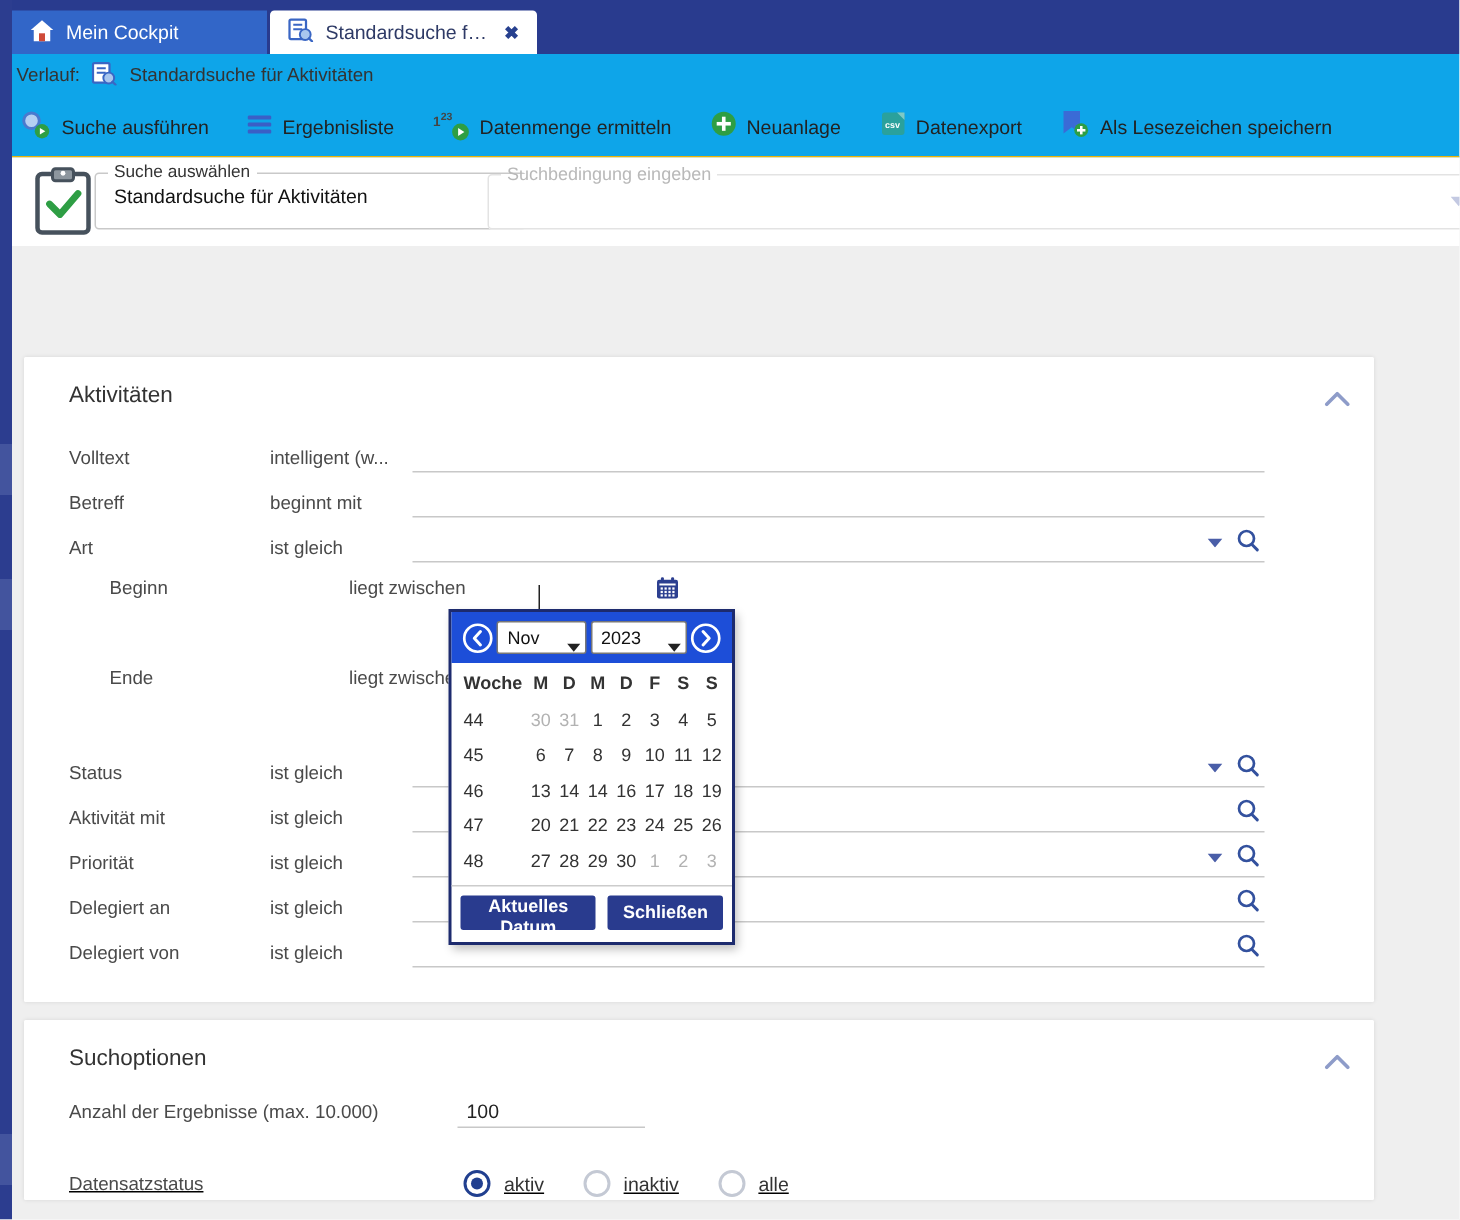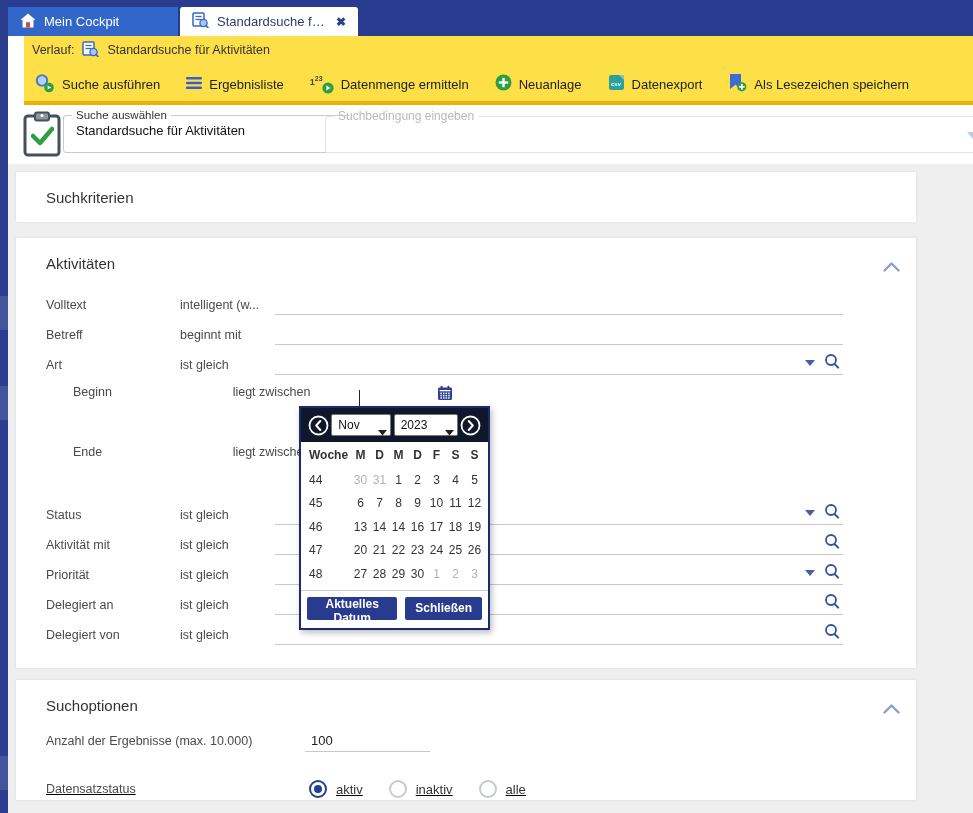--- a/index.html
+++ b/index.html
@@ -13,21 +13,21 @@
 
   
   .topbar { position: absolute; left: 8px; top: 0; right: 0; height: 36px; background: #293b8e; }
   .tab { position: absolute; top: 7px; height: 29px; display: flex; align-items: center; gap: 8px; padding: 0 12px; font-size: 13px; cursor: pointer; }
   .tab.cockpit { left: 0; width: 170px; background: #3266c8; color: #fff; }
   .tab.activetab { left: 172px; width: 178px; background: #fff; color: #2e3a66; border-radius: 3px 3px 0 0; }
   .tab.activetab .close-x { margin-left: auto; color: #27408f; font-size: 12px; font-weight: bold; cursor: pointer; }
   .tab-label { white-space: nowrap; overflow: hidden; text-overflow: ellipsis; }
 
   
-  .header-white { position: absolute; left: 24px; top: 36px; right: 0; height: 69px; background: #fde047; border-bottom: 4px solid #eab308; }
+  .header-white { position: absolute; left: 3px; top: 36px; right: 0; height: 69px; background: #0ea5e9; border-bottom: 1px solid #eab308; }
   .verlauf-row { position: absolute; left: 0; top: 0; right: 0; height: 28px; display: flex; align-items: center; gap: 8px; padding-left: 8px; font-size: 12.5px; color: #333; }
   .toolbar { position: absolute; left: 0; top: 28px; right: 0; height: 40px; display: flex; align-items: center; gap: 26px; padding-left: 10px; }
   .tb-item { display: flex; align-items: center; gap: 7px; font-size: 13px; color: #222; cursor: pointer; white-space: nowrap; }
   .icon-stack { position: relative; display: inline-block; }
   .num123 { font-size: 9px; font-weight: bold; color: #444; letter-spacing: 0; }
 
   
   .select-row { position: absolute; left: 8px; top: 105px; right: 0; height: 59px; background: #fff; }
   fieldset { position: absolute; border: 1px solid #c9c9c9; border-radius: 3px; background: #fff; }
   fieldset legend { font-size: 11.5px; color: #333; padding: 0 4px; margin-left: 8px; }
@@ -73,21 +73,21 @@
   .opt-status { top: 94px; text-decoration: underline; }
   .results-input { width: 125px; height: 22px; border: none; border-bottom: 1px solid #c8c8c8; font-size: 13px; color: #222; padding: 0 6px; outline: none; background: transparent; }
   .radio-group { display: flex; align-items: center; gap: 26px; padding-left: 4px; }
   .radio { display: flex; align-items: center; gap: 9px; font-size: 13px; color: #333; cursor: pointer; }
   .rdot { width: 18px; height: 18px; border-radius: 50%; border: 2px solid #c4c9d4; background: #fff; position: relative; }
   .radio.checked .rdot { border-color: #213f8f; }
   .radio.checked .rdot::after { content: ""; position: absolute; left: 3px; top: 3px; width: 8px; height: 8px; border-radius: 50%; background: #213f8f; }
 
   
   .datepicker { position: absolute; left: 299px; top: 406px; width: 191px; height: 224px; background: #fff; border: 2px solid #1d2b6e; z-index: 30; box-shadow: 2px 3px 6px rgba(0,0,0,0.25); }
-  .dp-header { height: 34px; background: #0f172a; display: flex; align-items: center; justify-content: space-between; padding: 0 7px; }
+  .dp-header { height: 34px; background: #1d4ed8; display: flex; align-items: center; justify-content: space-between; padding: 0 7px; }
   .dp-nav { width: 21px; height: 21px; cursor: pointer; display: flex; align-items: center; justify-content: center; }
   .dp-sel { position: relative; }
   .dp-sel select { appearance: none; -webkit-appearance: none; border: 1px solid #777; border-radius: 2px; background: #fff; font-size: 12px; font-family: "Liberation Sans", sans-serif; height: 22px; padding: 0 16px 0 6px; color: #111; }
   .dp-sel .selcaret { position: absolute; right: 4px; top: 8px; pointer-events: none; }
   .dp-sel.month select { width: 60px; }
   .dp-sel.year select { width: 64px; }
   .dp-grid { padding: 0 0 0 6px; }
   .dp-row { display: grid; grid-template-columns: 44px repeat(7, 19px); height: 23.5px; align-items: center; }
   .dp-row.dp-head { height: 26px; font-weight: bold; color: #222; }
   .dp-cell { font-size: 12px; color: #333; text-align: center; cursor: pointer; }
@@ -241,23 +241,20 @@
           <svg width="11" height="7" viewBox="0 0 11 7">
               <polygon points="0,0 11,0 5.5,6.5" fill="#c3c9e2"></polygon>
             </svg>
         </span>
       </div>
     </fieldset>
   </div>
 
   <div class="content">
 
-    <div class="card card-criteria">
-      <div class="card-title">Suchkriterien</div>
-    </div>
 
     <div class="card card-activities">
       <div class="card-title">Aktivitäten</div>
       <span class="collapse-btn">
         <svg width="17" height="10" viewBox="0 0 17 10">
             <polyline points="1.5,8.5 8.5,1.5 15.5,8.5" fill="none" stroke="#8e9cc9" stroke-width="2.4" stroke-linecap="round" stroke-linejoin="round"></polyline>
           </svg>
       </span>
       <div class="rows">
           <div class="frow">

